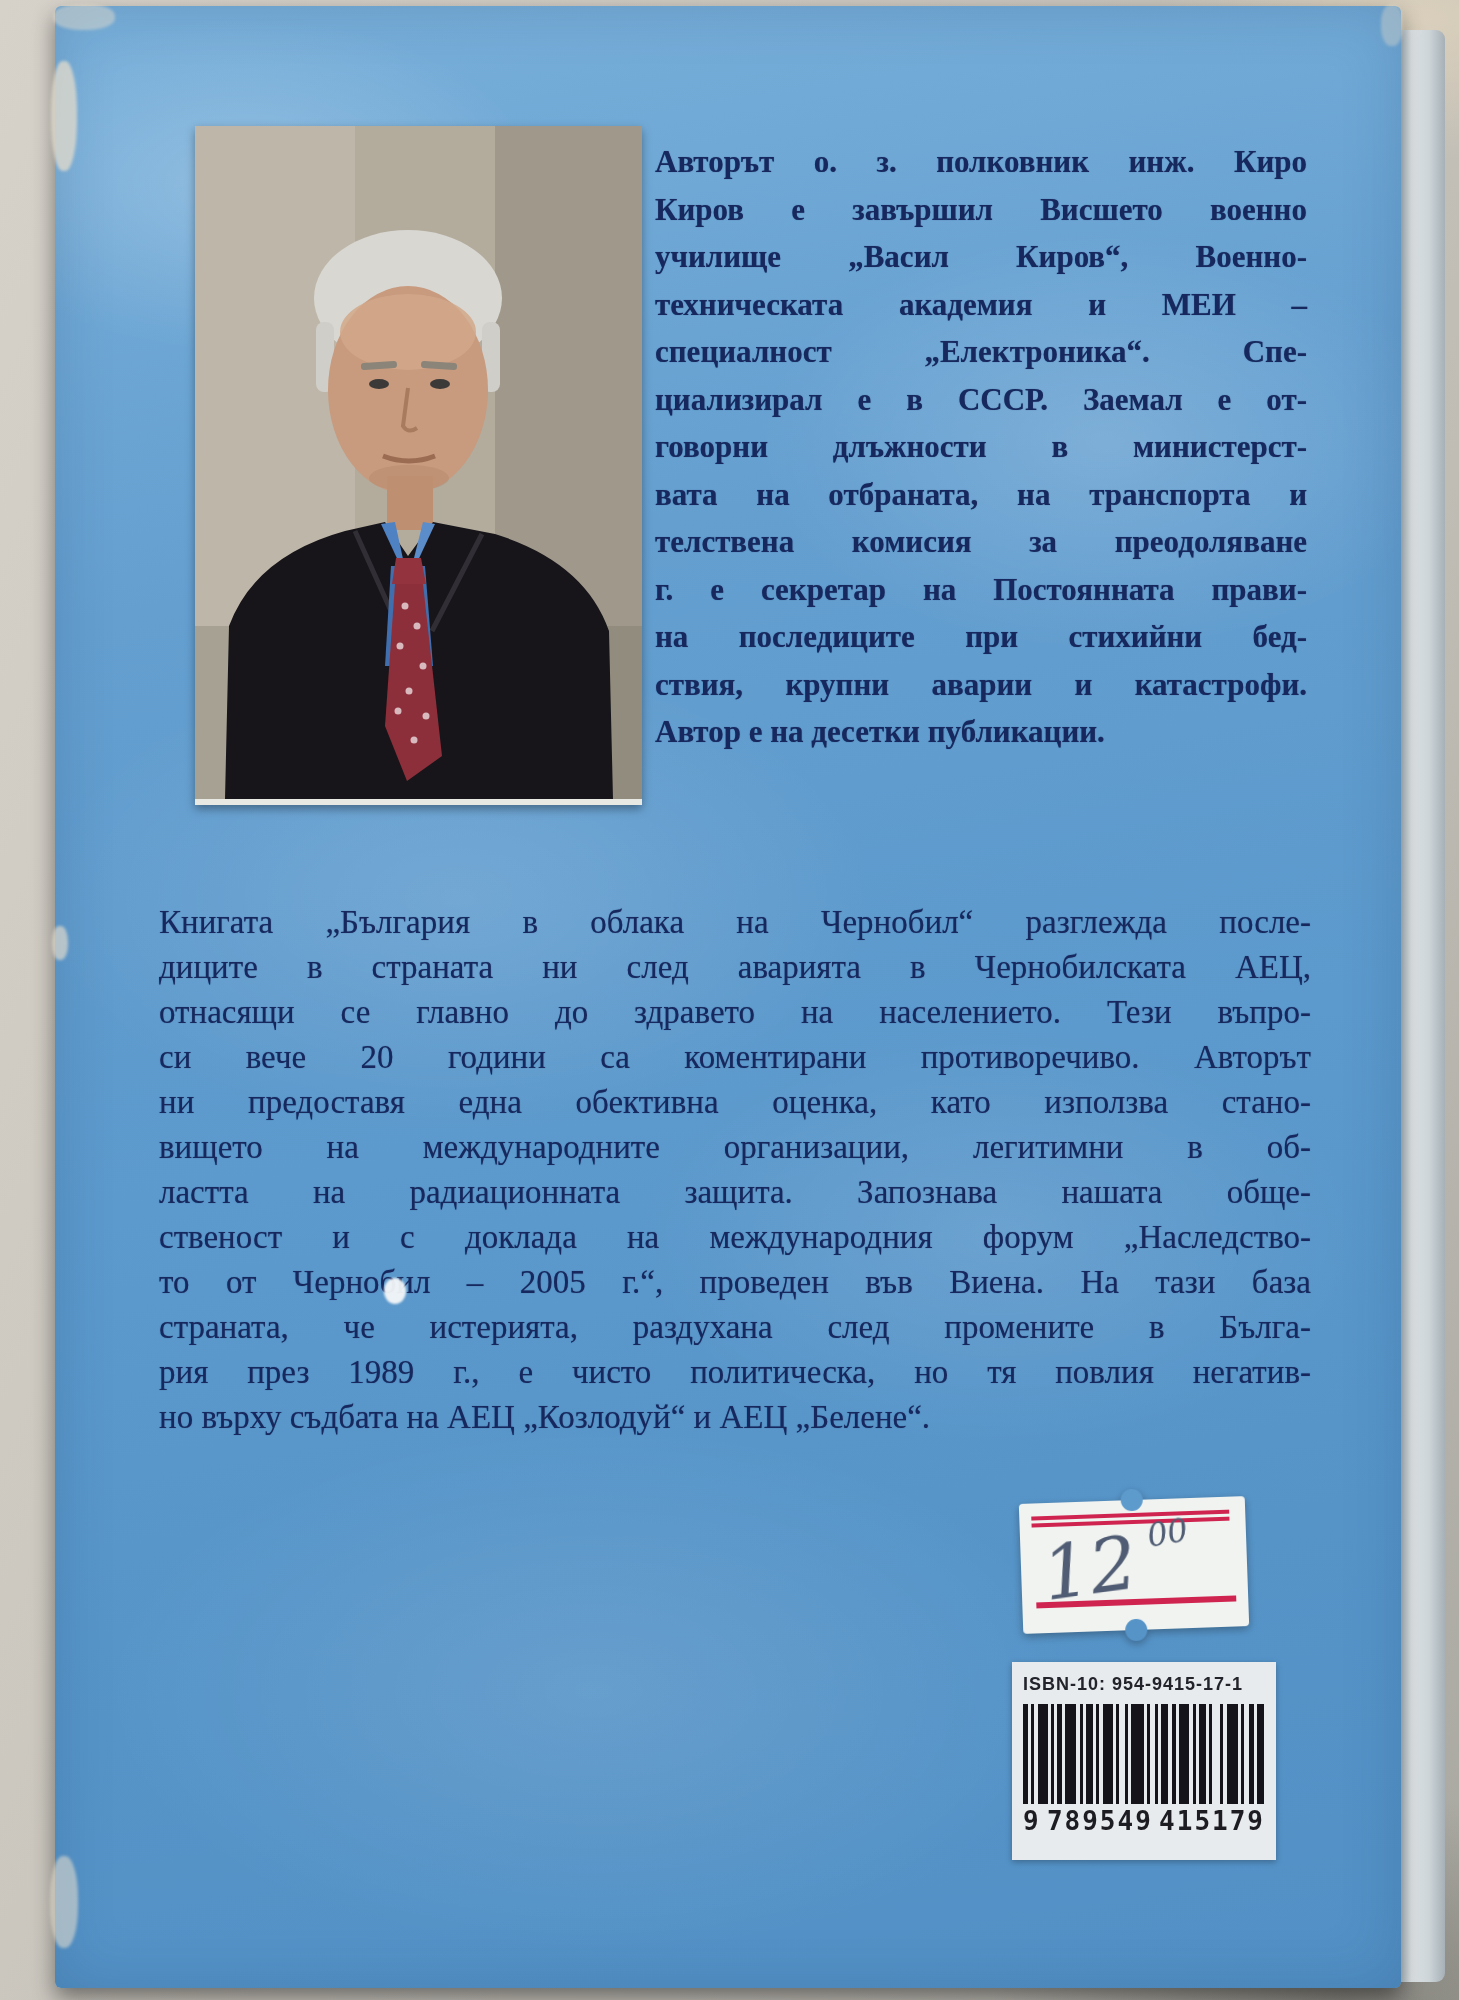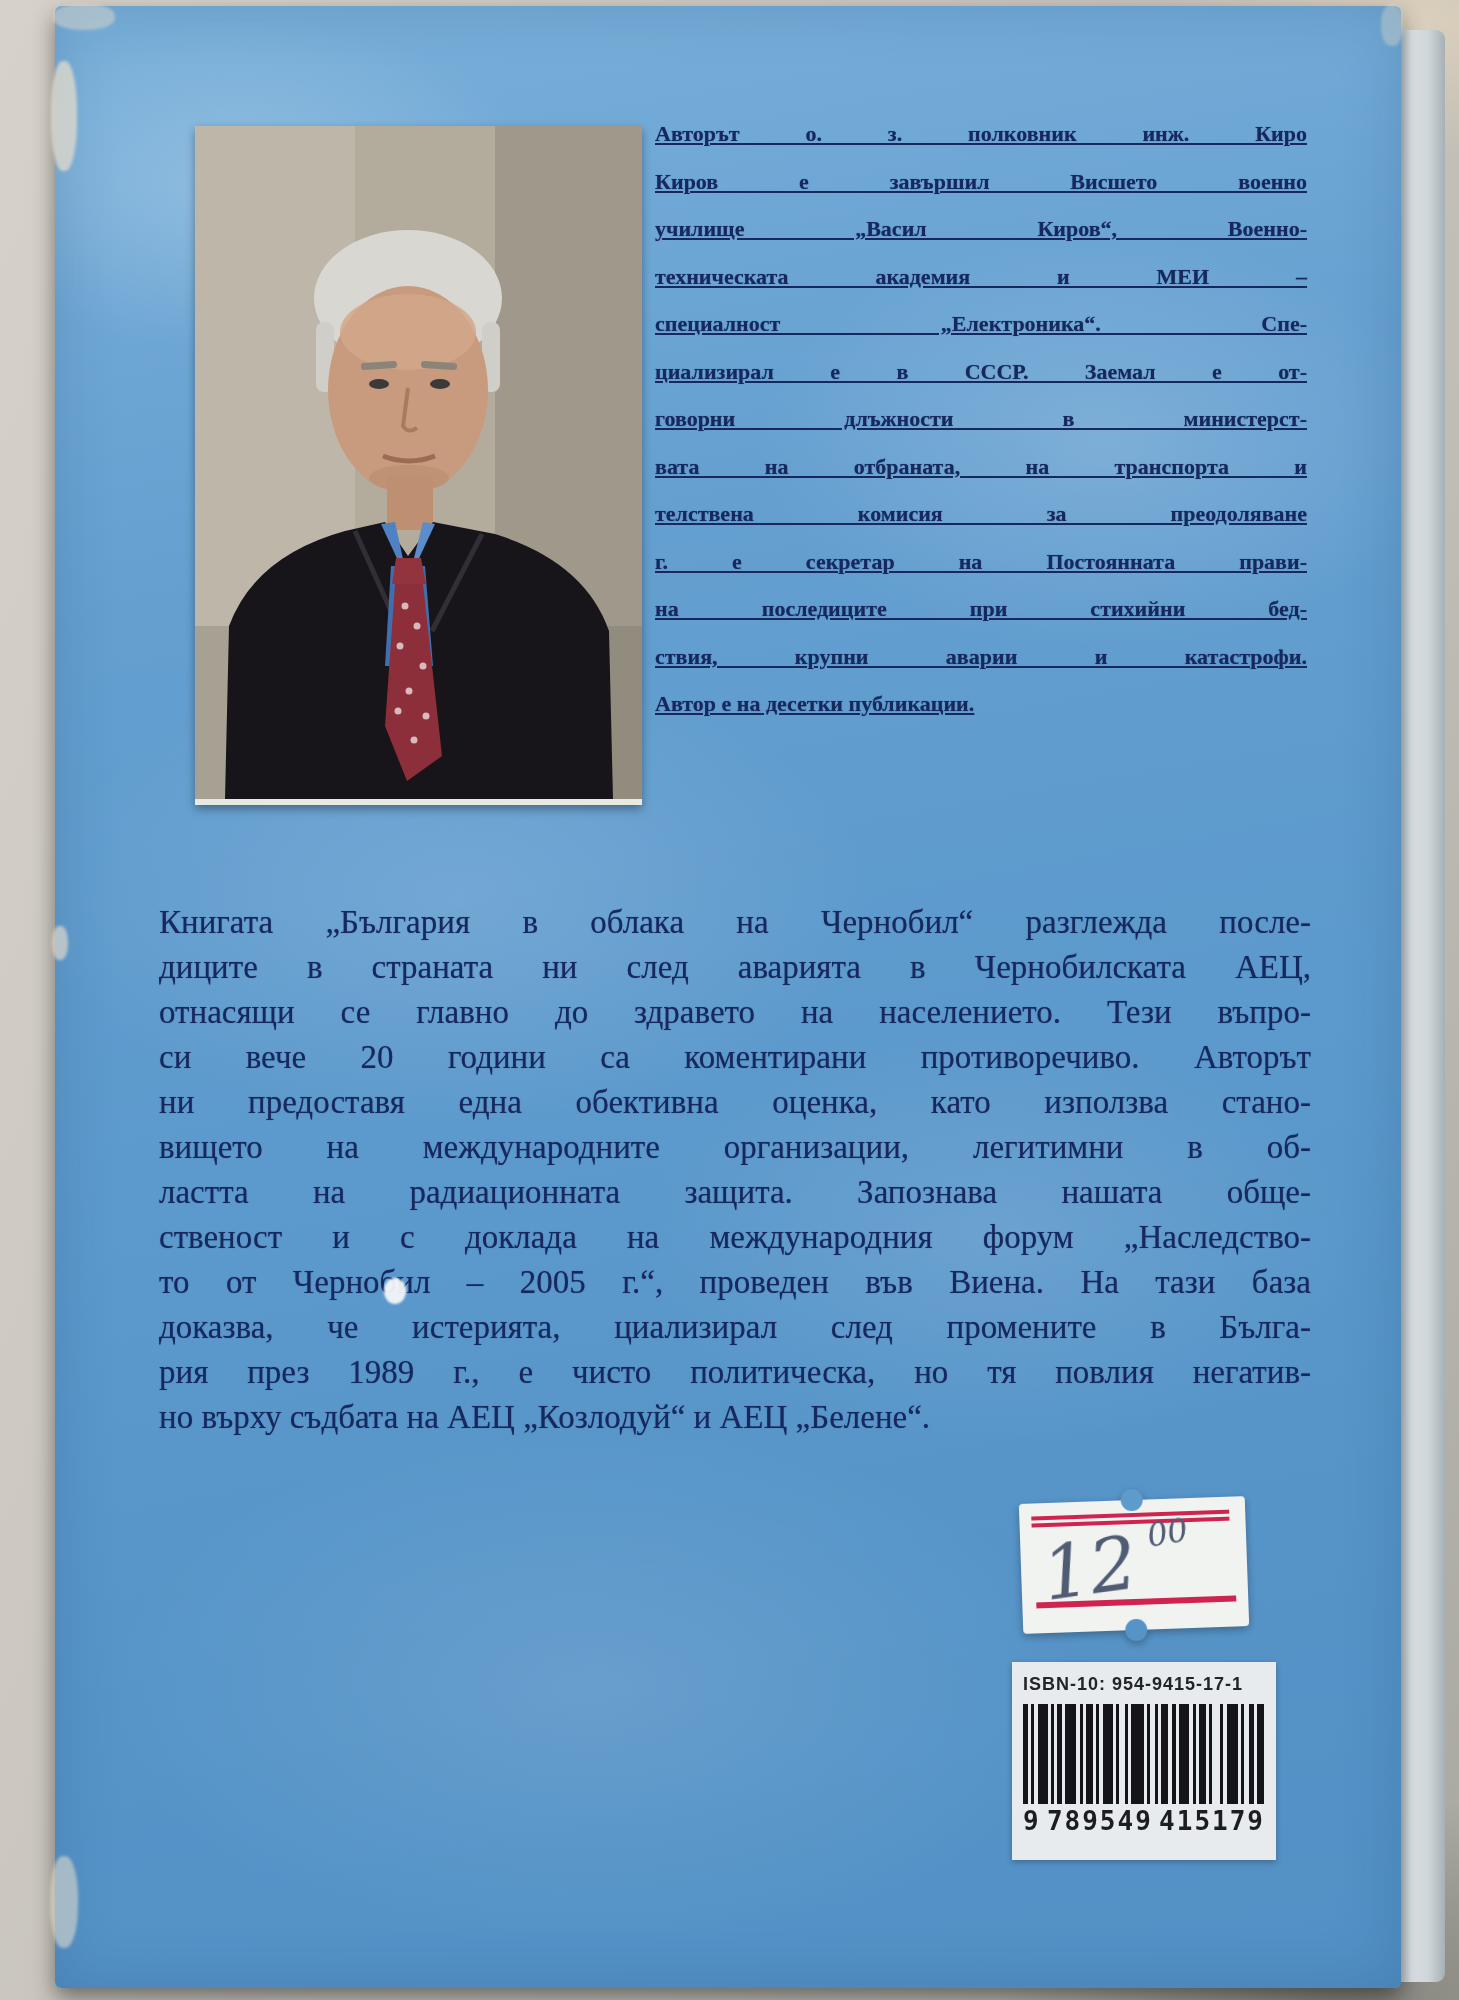--- a/index.html
+++ b/index.html
@@ -28,24 +28,23 @@
       radial-gradient(ellipse 700px 380px at 40% 85%, rgba(255,255,255,.10), transparent 70%),
       linear-gradient(170deg,#79b0da 0%,#649fd0 28%,#5c99cc 55%,#5694c8 78%,#5290c5 100%);
   }
   .portrait{
     position:absolute;left:140px;top:120px;width:447px;height:673px;
     border-bottom:6px solid #e9e9e3;
     box-shadow:0 4px 9px rgba(0,0,0,.35);
   }
   .portrait svg{display:block;width:100%;height:100%;}
   .author-col{
-    position:absolute;left:600px;top:104px;width:652px;
-    color:#16285d;font-weight:bold;font-size:22px;line-height:47.5px;
+    position:absolute;left:600px;top:132px;width:652px;
+    color:#16285d;font-weight:bold;font-size:31px;line-height:47.5px;
     text-shadow:0 0 1px rgba(22,40,93,.55);
-    text-decoration:underline;
   }
   .book-par{
     position:absolute;left:104px;top:894px;width:1152px;
     color:#16285d;font-weight:normal;font-size:33px;line-height:45px;
     text-shadow:0 0 1px rgba(22,40,93,.55);
   }
   .tline{text-align:justify;}
   .tline.j{text-align-last:justify;}
   .sticker{
     position:absolute;left:966px;top:1494px;width:226px;height:130px;
@@ -151,21 +150,21 @@
   <div class="book-par">
     <div class="tline j">Книгата „България в облака на Чернобил“ разглежда после-</div>
     <div class="tline j">диците в страната ни след аварията в Чернобилската АЕЦ,</div>
     <div class="tline j">отнасящи се главно до здравето на населението. Тези въпро-</div>
     <div class="tline j">си вече 20 години са коментирани противоречиво. Авторът</div>
     <div class="tline j">ни предоставя една обективна оценка, като използва стано-</div>
     <div class="tline j">вището на международните организации, легитимни в об-</div>
     <div class="tline j">ластта на радиационната защита. Запознава нашата обще-</div>
     <div class="tline j">ственост и с доклада на международния форум „Наследство-</div>
     <div class="tline j">то от Чернобил – 2005 г.“, проведен във Виена. На тази база</div>
-    <div class="tline j">доказва, че истерията, циализирал след промените в Бълга-</div>
+    <div class="tline j">страната, че истерията, раздухана след промените в Бълга-</div>
     <div class="tline j">рия през 1989 г., е чисто политическа, но тя повлия негатив-</div>
     <div class="tline">но върху съдбата на АЕЦ „Козлодуй“ и АЕЦ „Белене“.</div>
   </div>
 
   <div class="blemish"></div>
 
   <div class="sticker">
     <svg viewBox="0 0 226 130" aria-hidden="false">
       <rect x="0" y="0" width="226" height="130" rx="4" fill="#f1f3f0"></rect>
       <circle cx="113" cy="0" r="11" fill="#5e9bcd"></circle>

